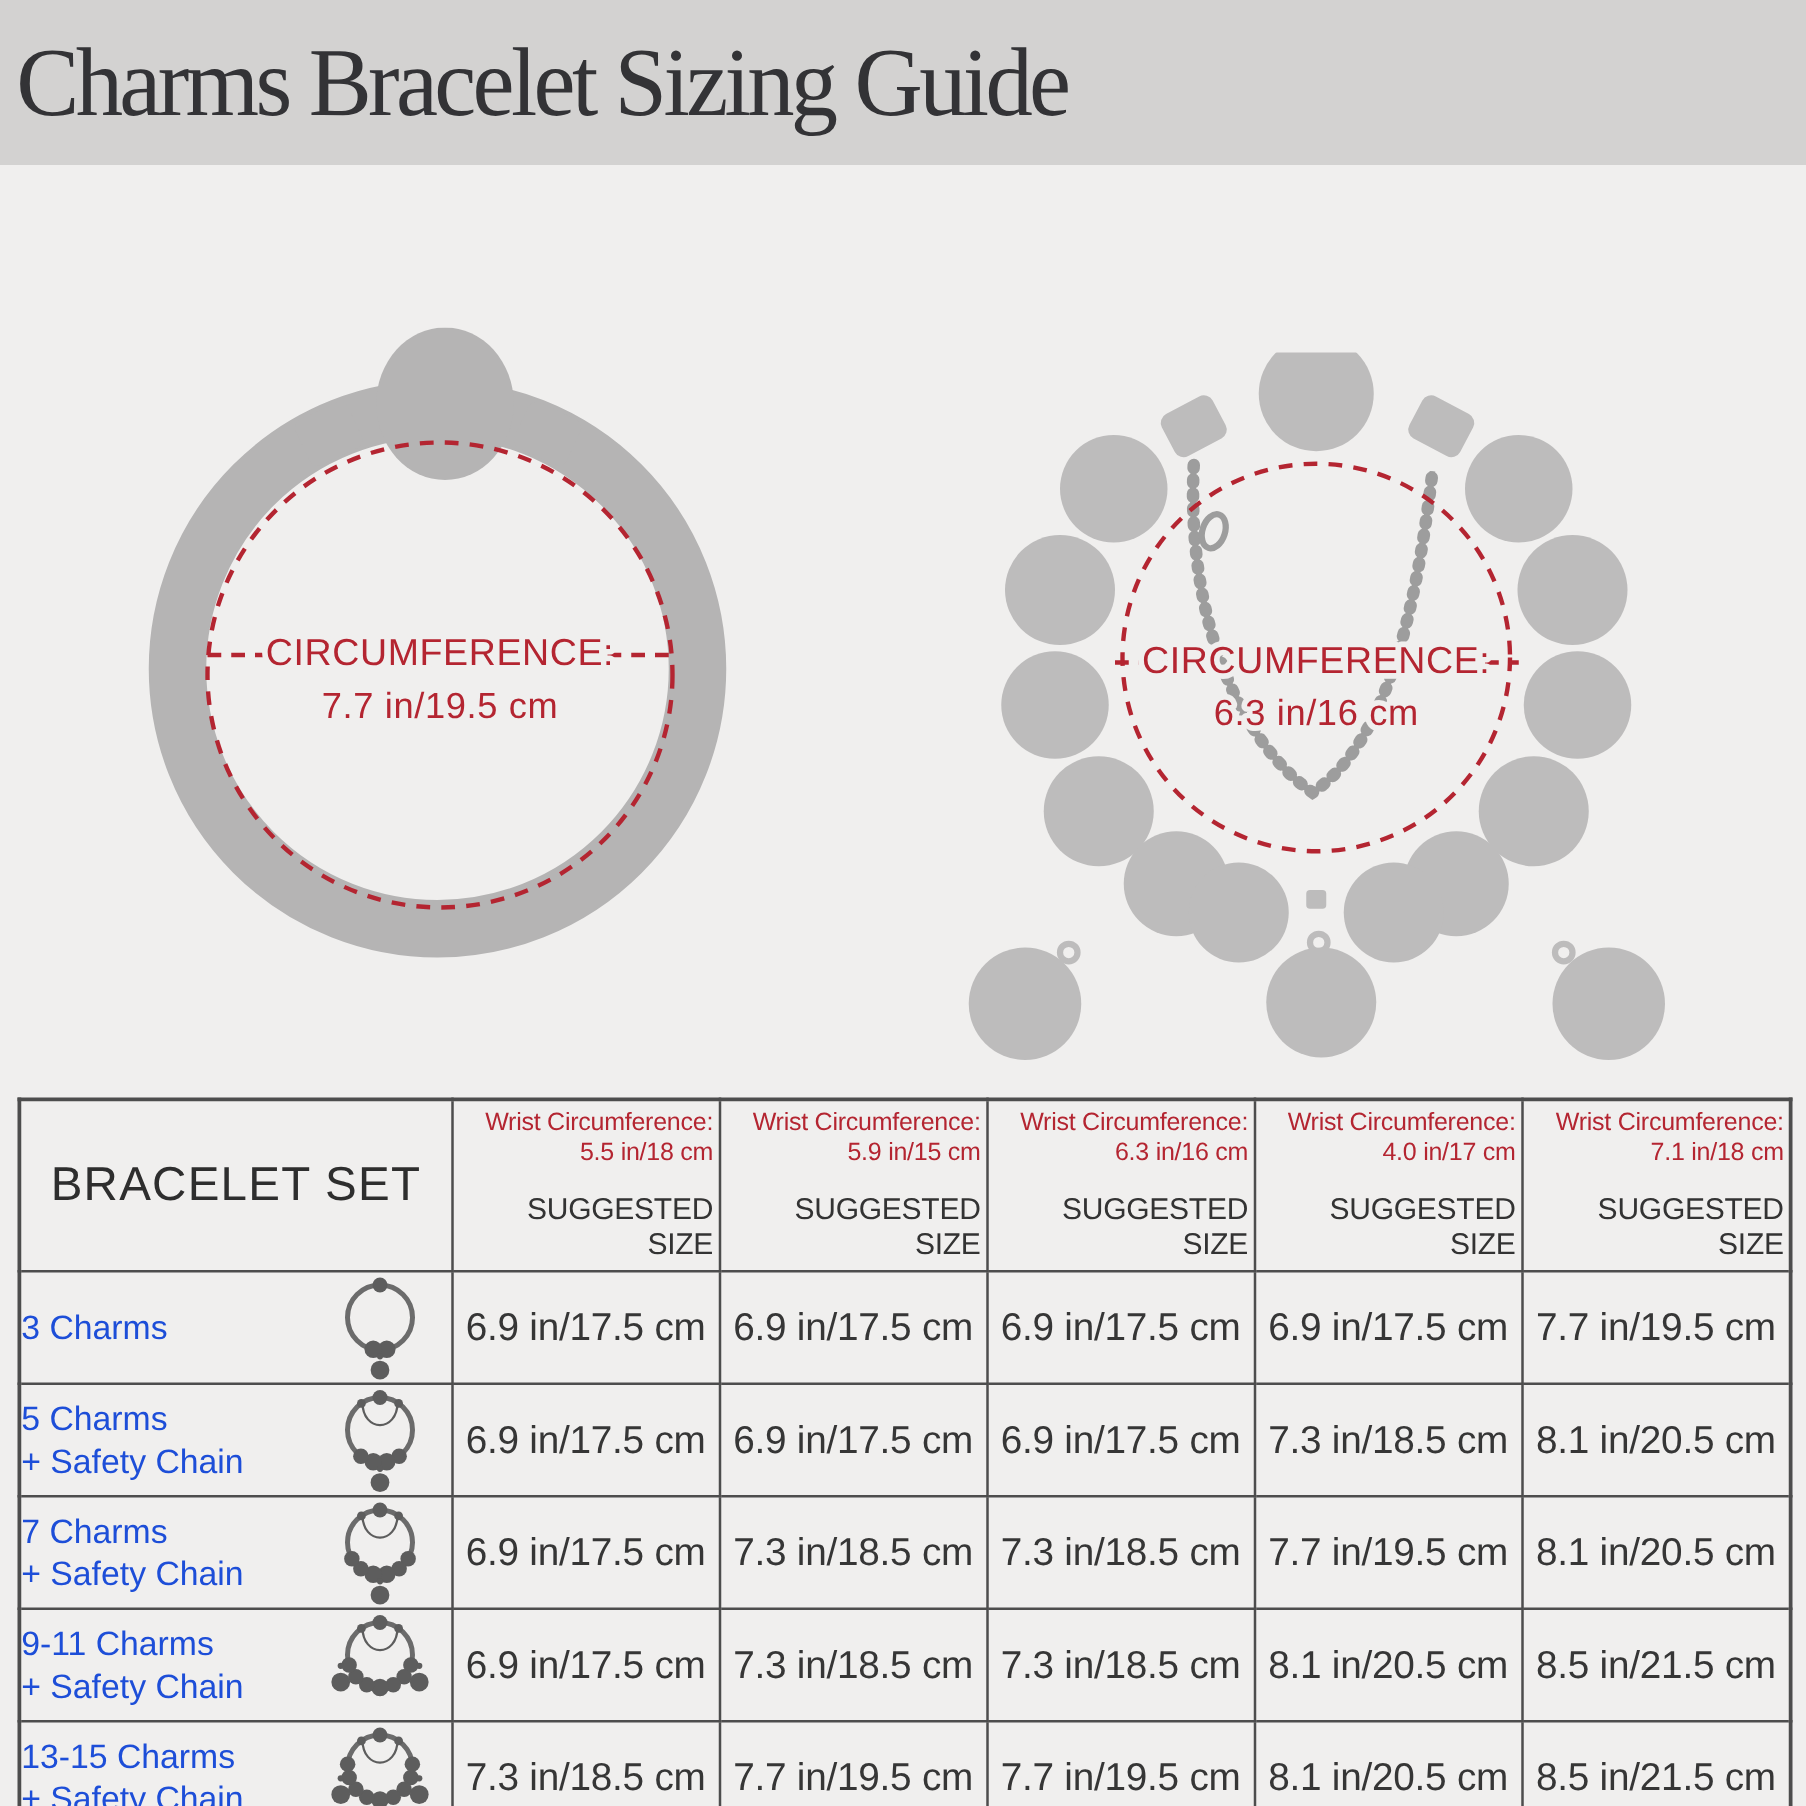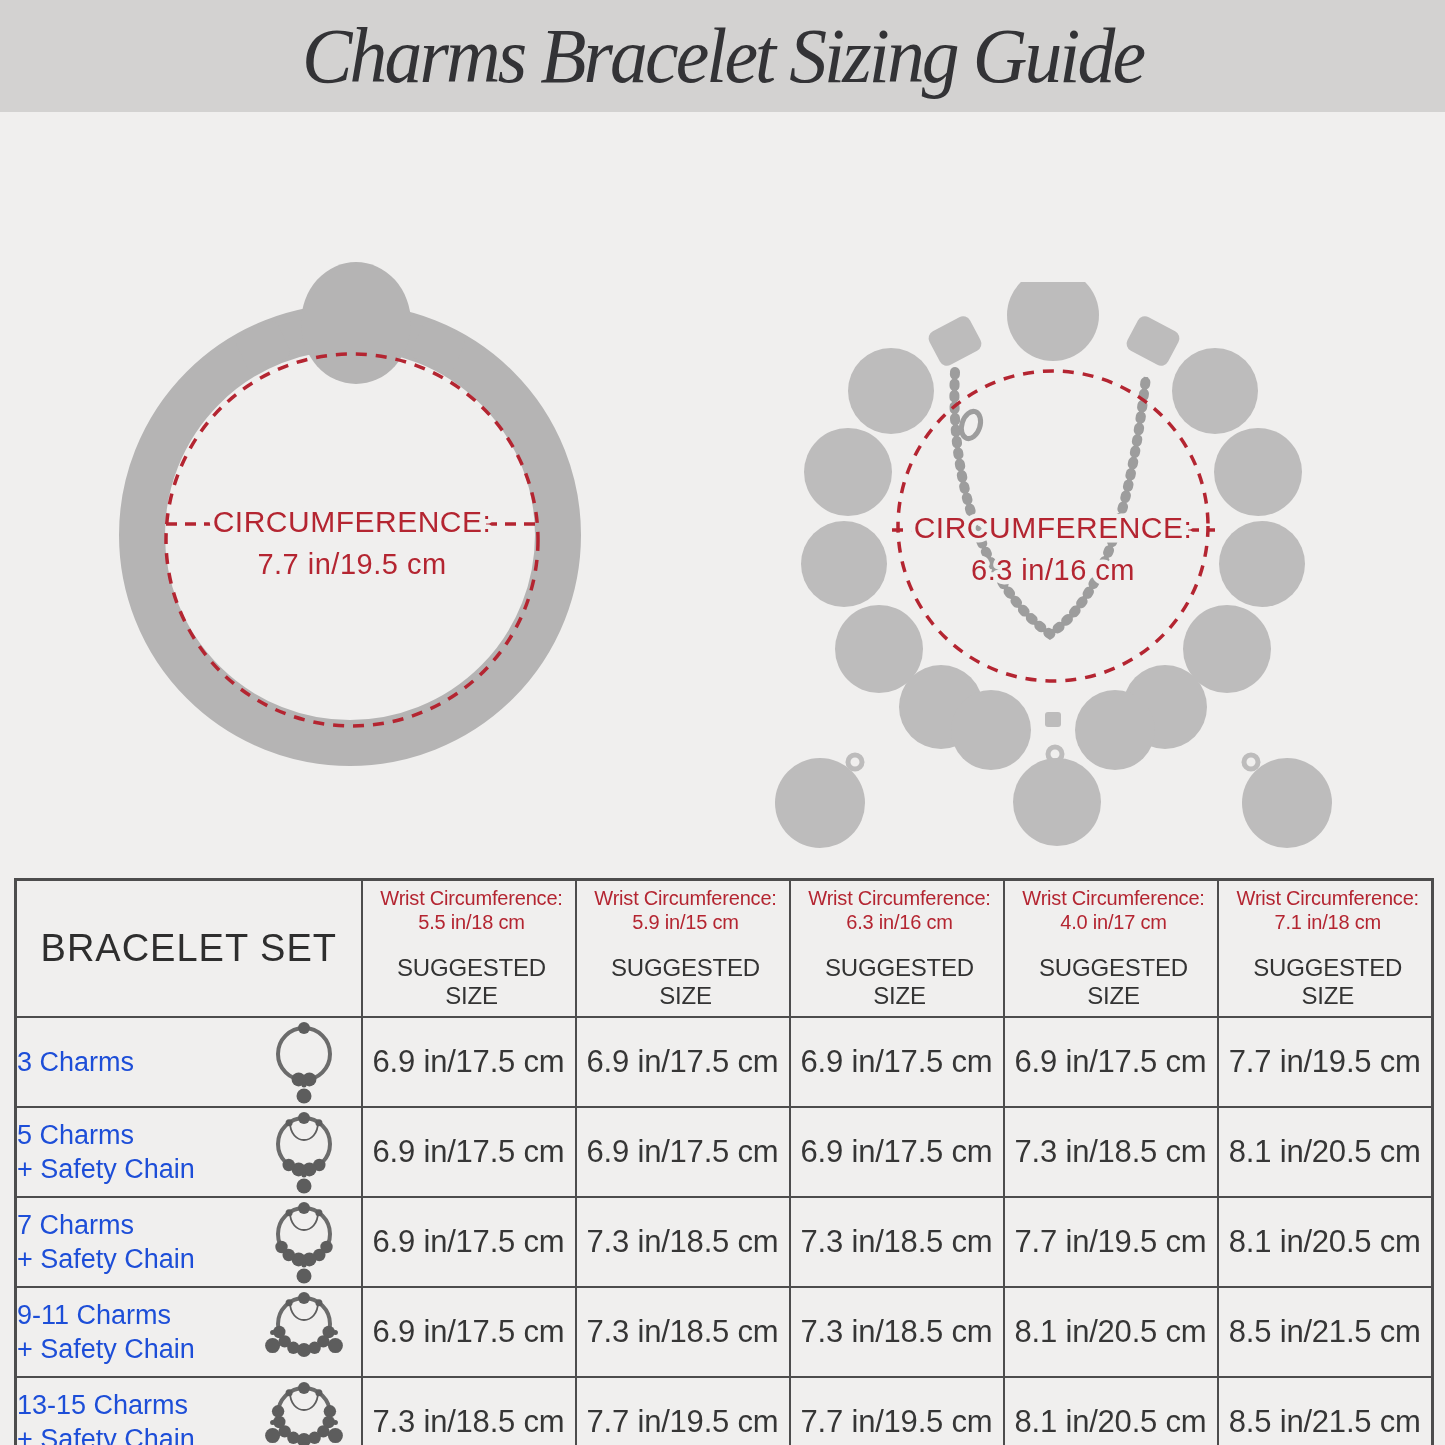--- a/index.html
+++ b/index.html
@@ -18,23 +18,23 @@
     width:1445px;height:1445px;
     background:var(--page-bg);
     font-family:"Liberation Sans","DejaVu Sans",sans-serif;
     color:var(--text);
     position:relative;overflow:hidden;
   }
   #page{position:absolute;inset:0;}
 
   
   .band{
-    position:absolute;left:0;top:0;width:1445px;height:112px;
+    position:absolute;left:0;top:0;width:1445px;height:132px;
     background:var(--header-band);
-    display:flex;align-items:center;justify-content:center;font-style:italic;
+    display:flex;align-items:center;
   }
   .band h1{
     margin:0;
     font-family:"Liberation Serif","DejaVu Serif",serif;
     font-weight:500;
     font-size:78px;
     letter-spacing:-3px;
     color:#333336;
     transform:scaleX(.97);
     white-space:nowrap;
@@ -78,21 +78,21 @@
   table.sizing td,table.sizing th{
     border:2px solid var(--border);
     padding:0;vertical-align:middle;
   }
   tr.hdr{height:104px;}
   tr.datarow{height:90px;}
   th.set-hdr{
     font-weight:normal;font-size:38px;letter-spacing:1px;color:#2e2e2e;
     text-align:center;
   }
-  th.col-hdr{text-align:center;vertical-align:middle;font-weight:normal;}
+  th.col-hdr{text-align:right;vertical-align:middle;font-weight:normal;}
   .col-hdr .inner{padding:6px 4px 6px 10px;}
   .wrist{color:var(--red);font-size:20px;line-height:1.18;letter-spacing:-.2px;}
   .suggested{color:#333;font-size:24px;margin-top:20px;letter-spacing:-.2px;}
   td.label-cell{padding-left:40px;}
   .label-flex{display:flex;align-items:center;gap:10px;}
   .label-lines{font-size:27px;line-height:1.28;color:#1d4ed8;white-space:nowrap;}
   .icon-slot{margin-left:auto;margin-right:4px;flex-shrink:0;width:110px;height:88px;}
   td.size-cell{
     text-align:center;font-size:31px;color:#363636;letter-spacing:-.2px;
   }

